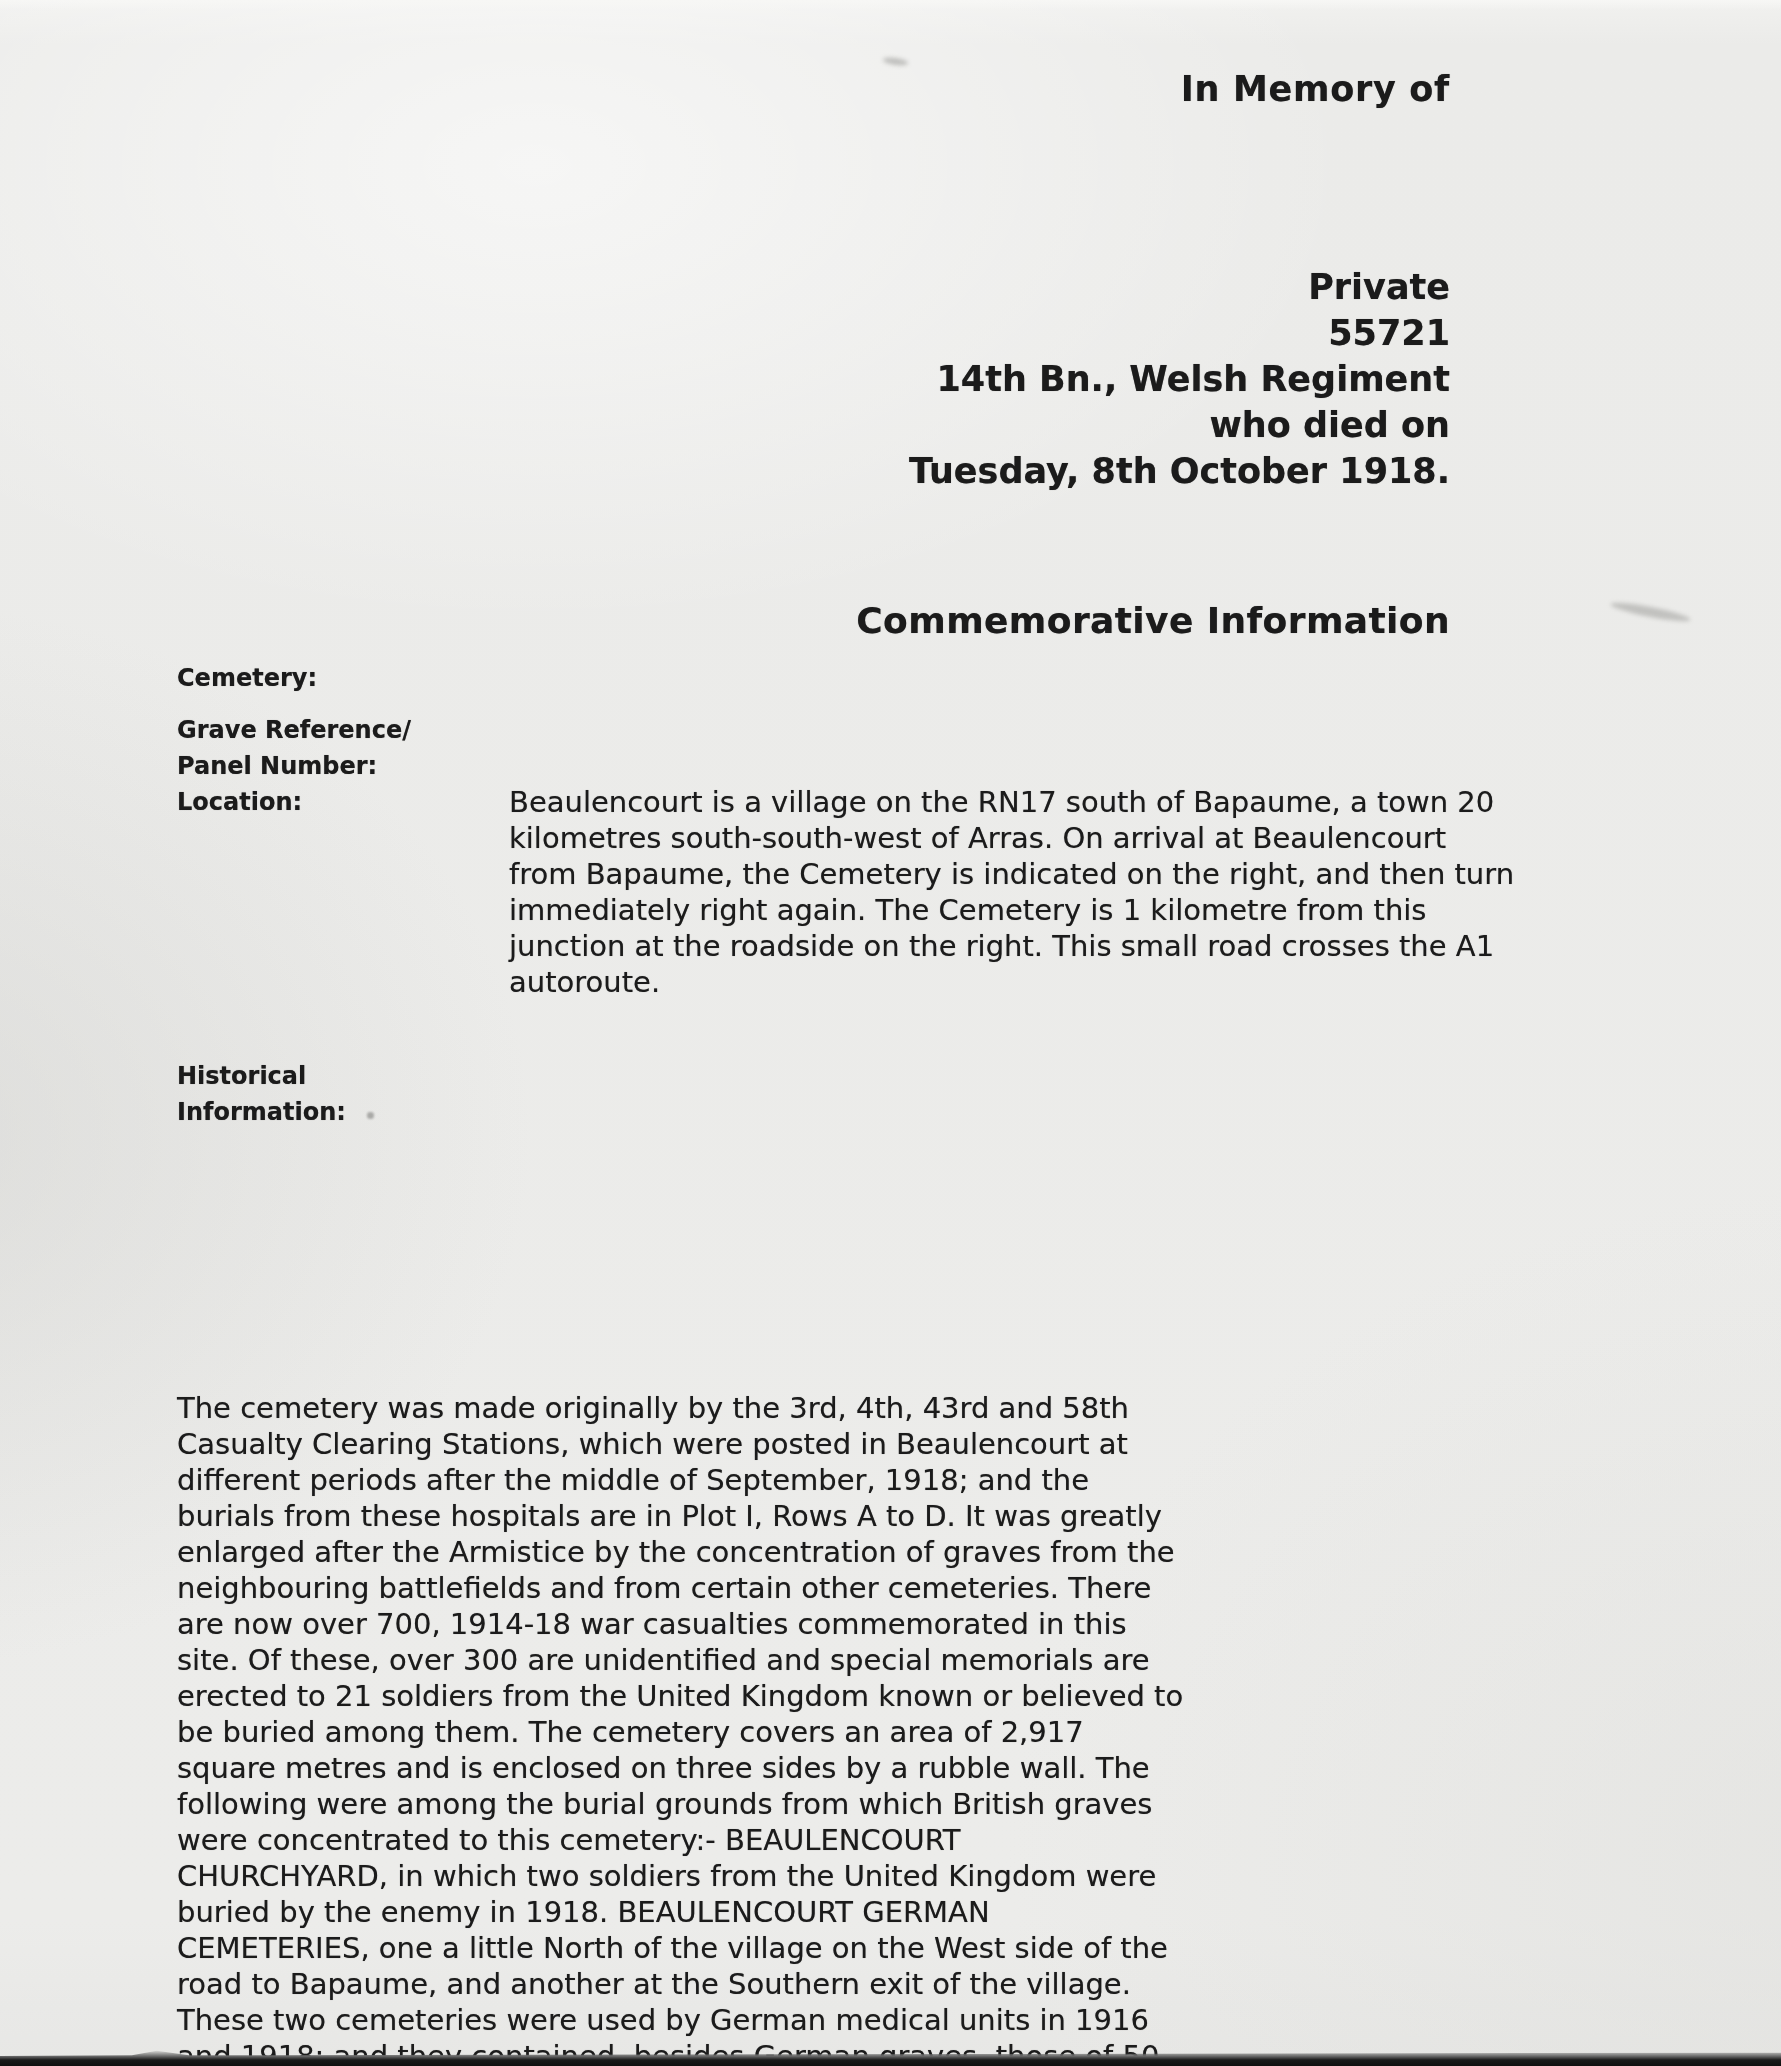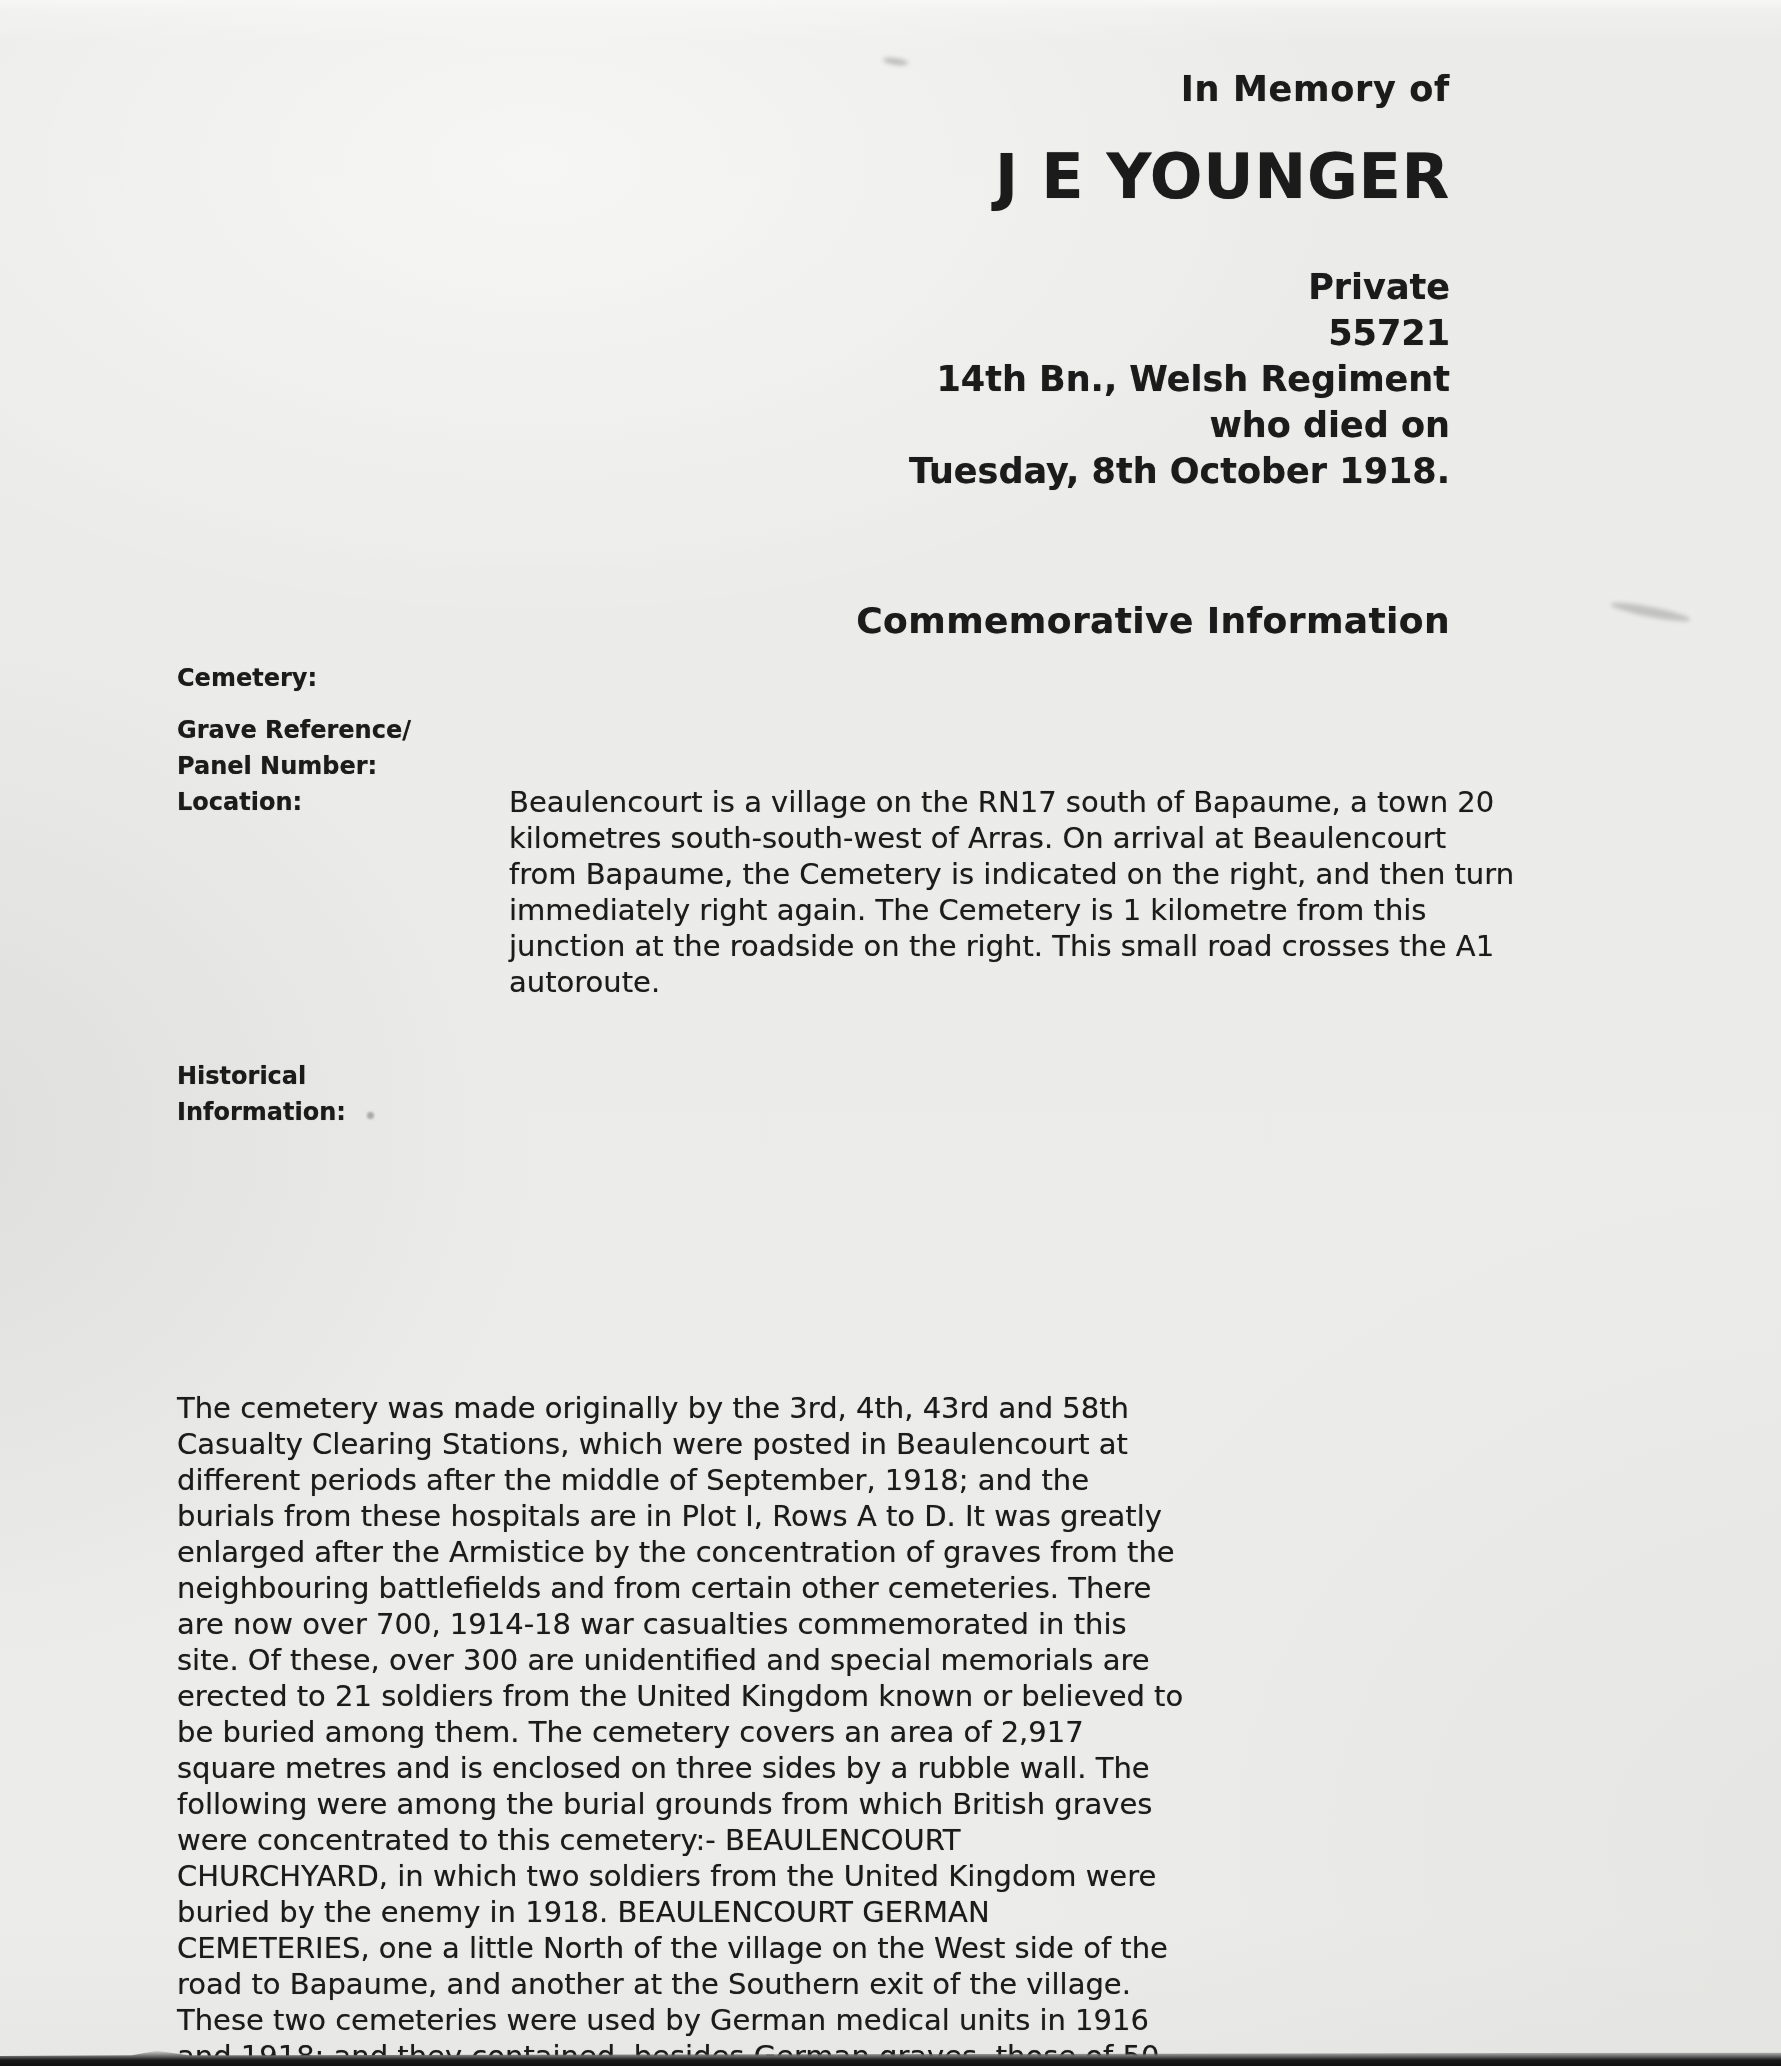--- a/index.html
+++ b/index.html
@@ -106,21 +106,20 @@
 </style>
 </head>
 <body>
 
 <div class="page">
 
   <div class="scan-top-highlight"></div>
 
   <div class="header-line ink in-memory">In Memory of</div>
 
-  <div class="header-line ink soldier-name">J E YOUNGER</div>
 
   <div class="header-line ink sub-block"><span>Private</span>
 <span>55721</span>
 <span>14th Bn., Welsh Regiment</span>
 <span>who died on</span>
 <span>Tuesday, 8th October 1918.</span></div>
 
   <div class="header-line ink section-title">Commemorative Information</div>
 
   <div class="fields">

